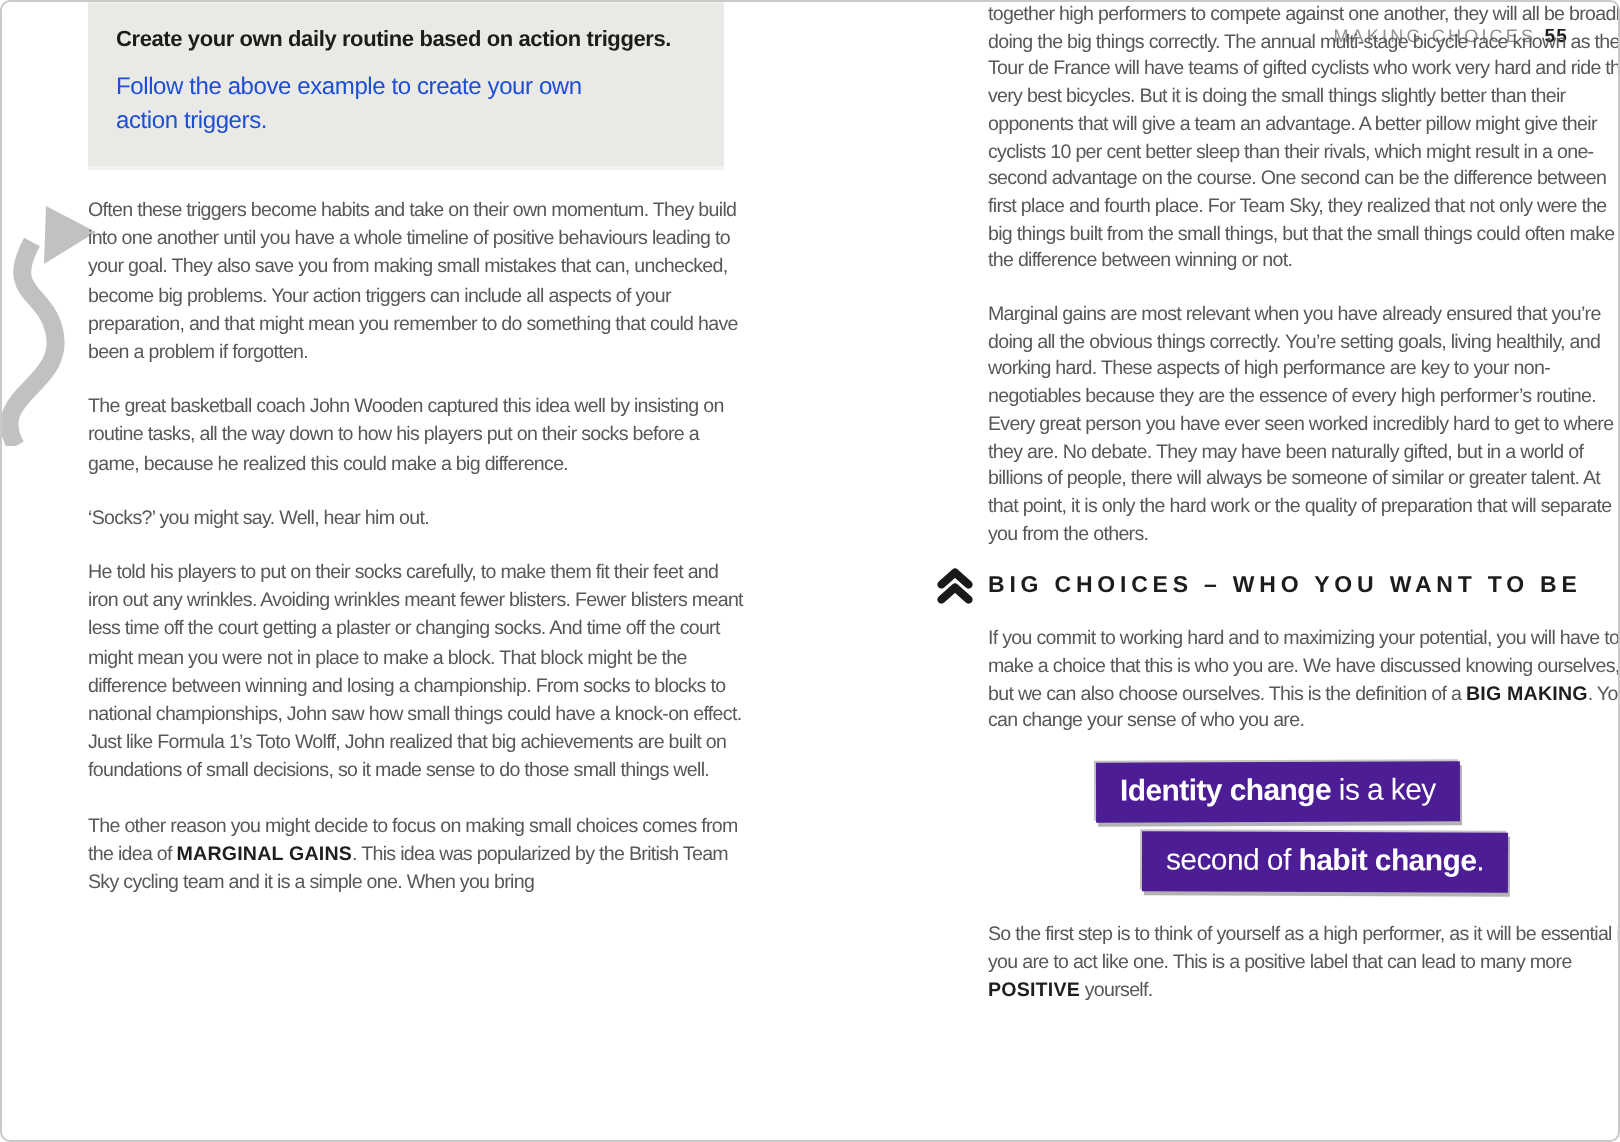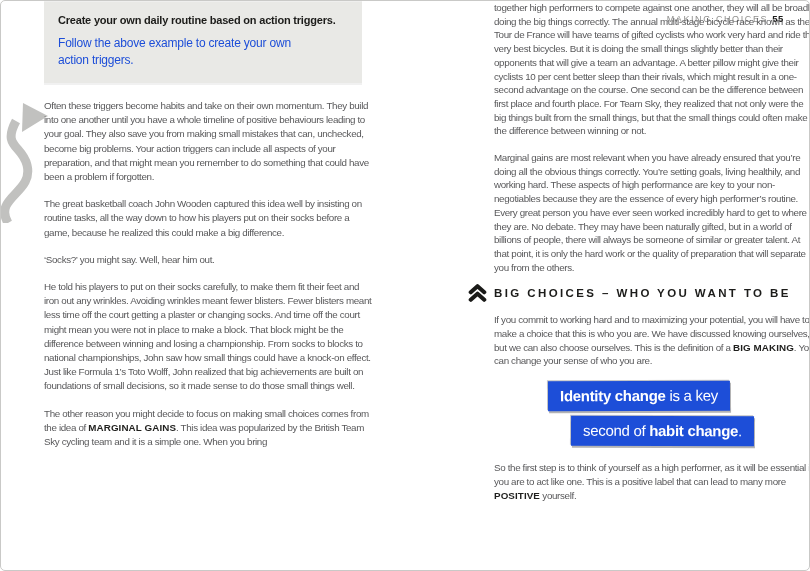--- a/index.html
+++ b/index.html
@@ -69,21 +69,21 @@
     margin:5px 0 14px 0;
     font-size:11.5px;font-weight:bold;color:#1c1c1a;
     letter-spacing:2.4px;
   }
   .chevrons{position:absolute;left:-26px;top:-3px;width:19px;height:18px;}
 
   
   .quote-wrap{margin:1px 0 15px 0;}
   .quote-line{
     display:inline-block;
-    background:#1d4ed8;
+    background:#4c1d95;
     color:#ffffff;
     font-size:15px;line-height:1;
     padding:7px 12px 8px 12px;
     letter-spacing:-0.3px;
     box-shadow:1px 2px 0 rgba(86,86,88,0.45), -1px -1px 0 rgba(86,86,88,0.35);
   }
   .quote-line .b{font-weight:bold;}
   .quote-1{margin-left:54px;transform:rotate(-0.2deg);}
   .quote-2{margin-left:77px;margin-top:5px;transform:rotate(0.2deg);}
 </style>

